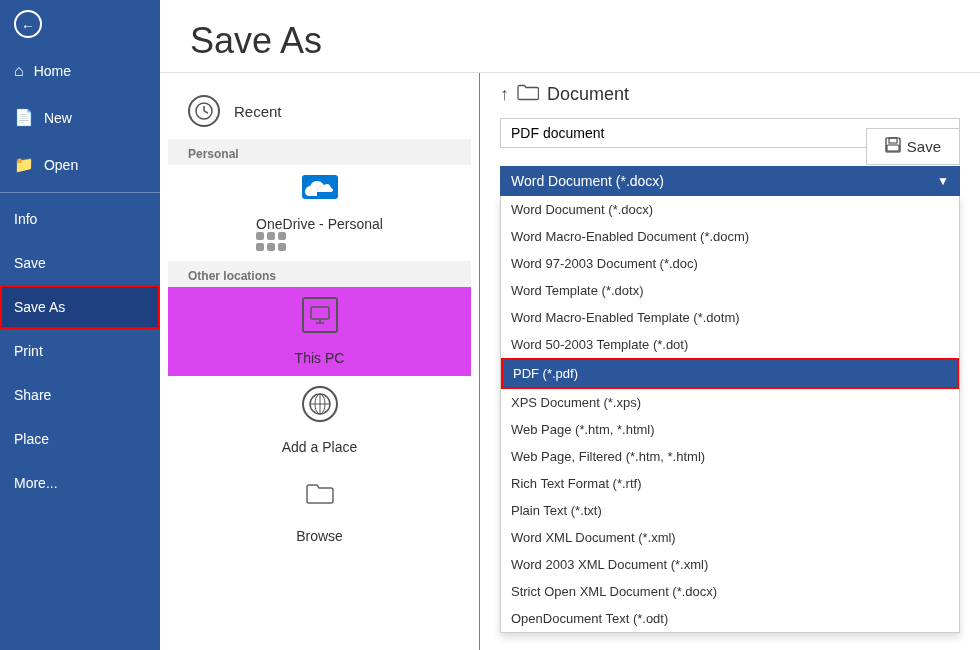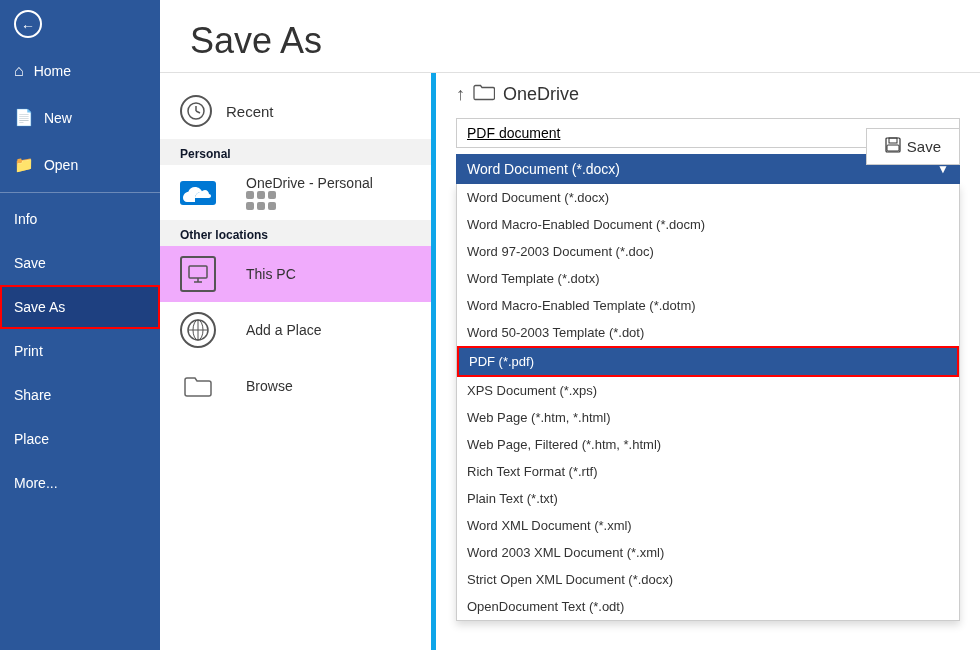--- a/index.html
+++ b/index.html
@@ -62,23 +62,23 @@
 
     
     .content-area {
       display: flex;
       flex: 1;
       overflow: hidden;
     }
 
     
     .left-panel {
-      width: 276px;
-      padding: 10px 0;
-      border-right: 5px solid #0ea5e9;
+      width: 320px;
+      padding: 10px 8px;
+      border-right: 1px solid #0ea5e9;
       flex-shrink: 0;
     }
     .recent-row {
       padding: 12px 20px;
       display: flex;
       align-items: center;
       gap: 14px;
       cursor: pointer;
       font-size: 15px;
       color: #333;
@@ -87,34 +87,35 @@
       width: 32px; height: 32px;
       border: 2px solid #555;
       border-radius: 50%;
       display: flex; align-items: center; justify-content: center;
       position: relative;
       font-size: 11px;
     }
     .section-label {
       padding: 8px 20px 4px 20px;
       font-size: 12px;
-      color: #0f172a;
+      color: #737373;
       font-weight: 600;
       background: #f2f2f2;
     }
     .location-row {
       padding: 10px 20px;
       display: flex;
       align-items: center;
-      gap: 30px;
+      gap: 17px;
       cursor: pointer;
       font-size: 14px;
       color: #333;
-    }
-    .location-row.selected { background: #f0abfc; }
+      flex-direction: column;
+    }
+    .location-row.selected { background: #d946ef; }
     .onedrive-icon {
       width: 36px; height: 24px;
       background: #0078d4;
       border-radius: 3px;
       display: flex; align-items: center; justify-content: center;
       color: white; font-size: 16px;
     }
     .pc-icon {
       width: 36px; height: 36px;
       border: 2px solid #555;
@@ -160,23 +161,22 @@
     }
     .up-arrow { font-size: 18px; color: #555; cursor: pointer; }
     .folder-header-icon { font-size: 20px; color: #555; }
     .folder-path-label { font-size: 18px; color: #333; font-weight: 400; }
 
     .filename-input {
       width: 100%;
       padding: 6px 10px;
       border: 1px solid #ccc;
       font-size: 14px;
-      margin-bottom: 6px;
+      margin-bottom: 18px;
       outline: none;
-      text-decoration: underline;
     }
 
     
     .format-dropdown-container {
       position: relative;
       margin-bottom: 10px;
     }
     .format-selected {
       display: flex;
       align-items: center;
@@ -407,21 +407,21 @@
     </div>
 
     <div class="right-panel">
       <div class="right-panel-header">
         <span class="up-arrow">↑</span>
         <span class="folder-header-icon">
           <svg width="22" height="18" viewBox="0 0 22 18">
             <path d="M1 4c0-.9.7-1.5 1.5-1.5h5l1.5 2h11c.8 0 1.5.7 1.5 1.5v9c0 .8-.7 1.5-1.5 1.5h-18C1.7 16.5 1 15.8 1 15V4z" stroke="#555" stroke-width="1.3" fill="none"></path>
           </svg>
         </span>
-        <span class="folder-path-label">OneDrive</span>
+        <span class="folder-path-label">Document</span>
       </div>
 
       <input class="filename-input" type="text" value="PDF document" style="">
 
       <div class="format-dropdown-container">
         <div class="format-selected">
           <span>Word Document (*.docx)</span>
           <span class="chevron">▼</span>
         </div>
         <div class="format-dropdown-list" id="format-list">

